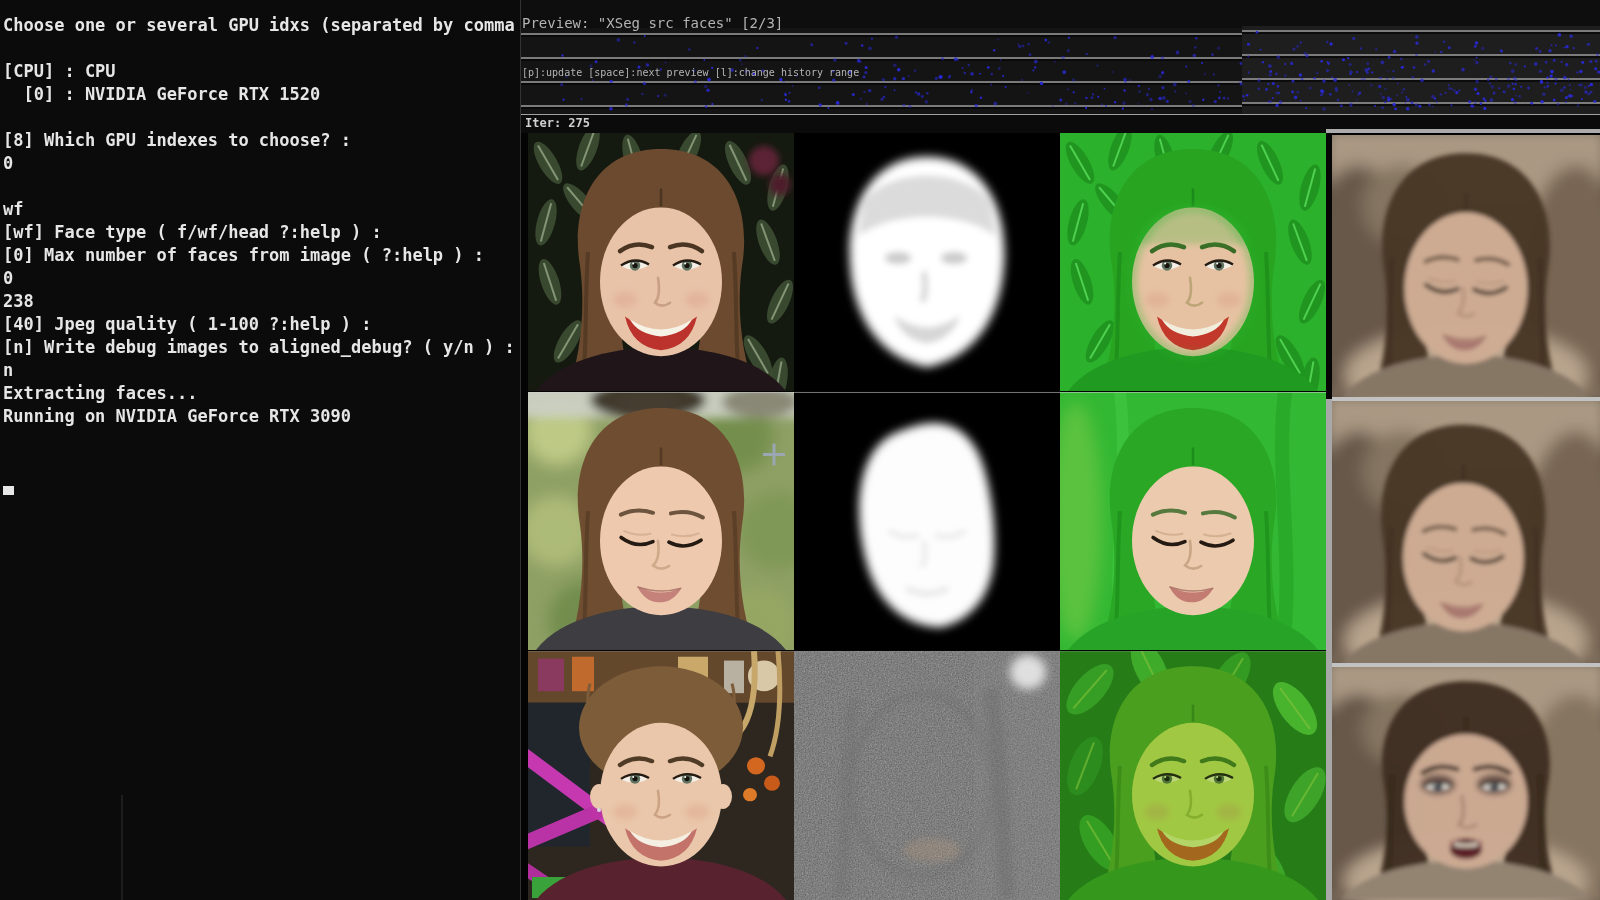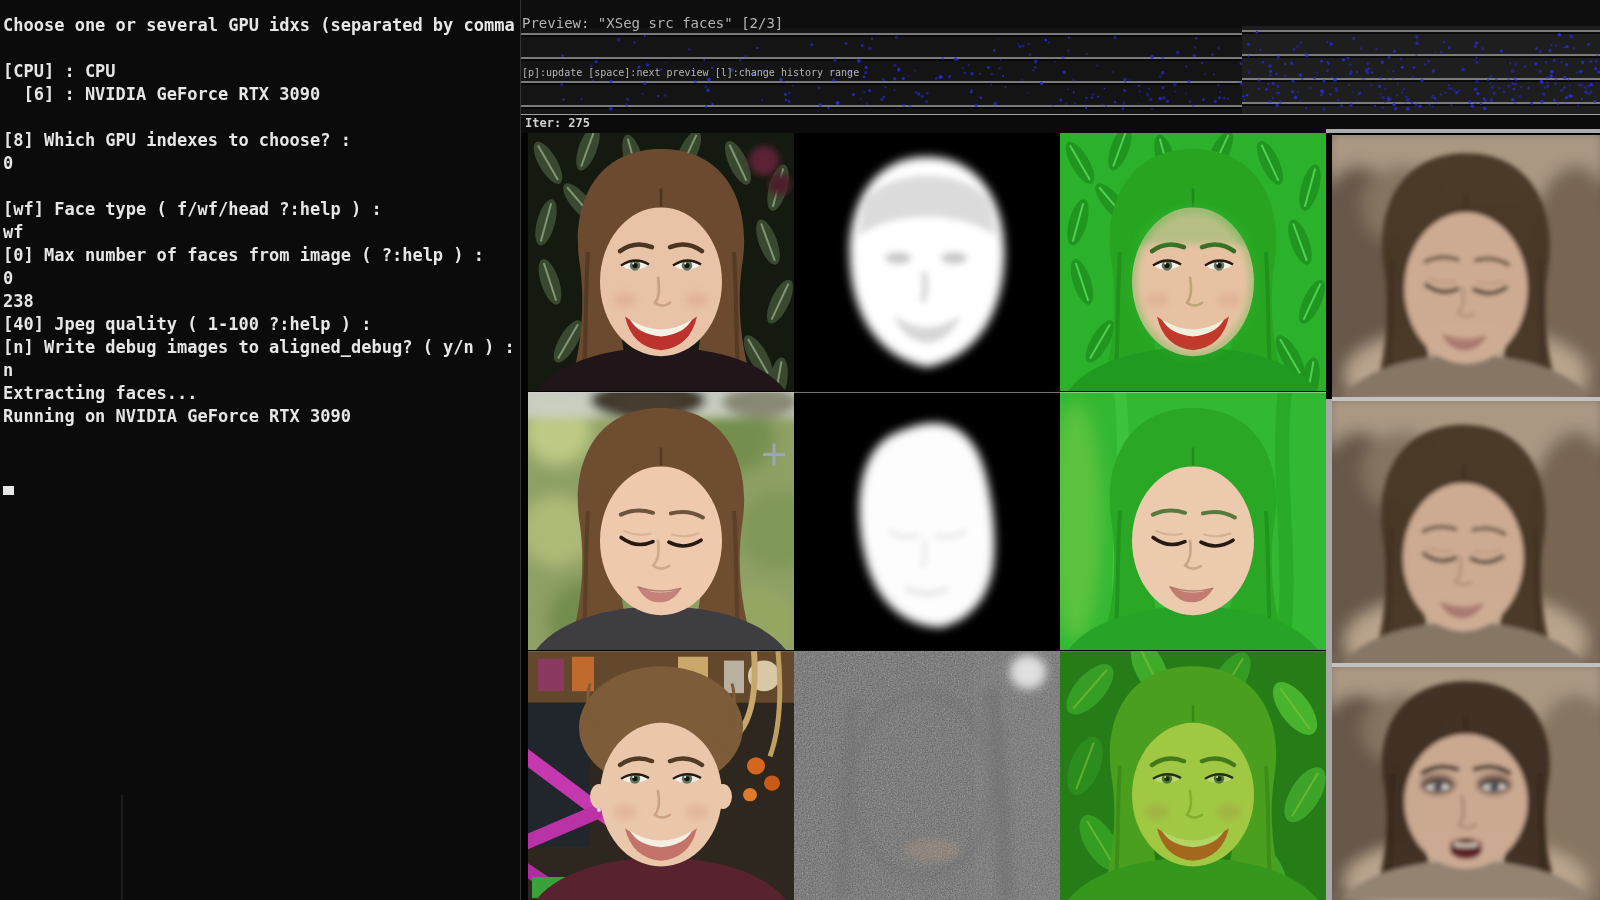--- a/index.html
+++ b/index.html
@@ -30,27 +30,27 @@
 </style>
 </head>
 <body>
 
 <div id="root">
   <div id="terminal">
     <div id="term-lines">
         <div class="tline">Choose one or several GPU idxs (separated by comma</div>
         <div class="tline"></div>
         <div class="tline">[CPU] : CPU</div>
-        <div class="tline">  [6] : NVIDIA GeForce RTX 3090</div>
+        <div class="tline">  [0] : NVIDIA GeForce RTX 1520</div>
         <div class="tline"></div>
         <div class="tline">[8] Which GPU indexes to choose? :</div>
         <div class="tline">0</div>
         <div class="tline"></div>
+        <div class="tline">wf</div>
         <div class="tline">[wf] Face type ( f/wf/head ?:help ) :</div>
-        <div class="tline">wf</div>
         <div class="tline">[0] Max number of faces from image ( ?:help ) :</div>
         <div class="tline">0</div>
         <div class="tline">238</div>
         <div class="tline">[40] Jpeg quality ( 1-100 ?:help ) :</div>
         <div class="tline">[n] Write debug images to aligned_debug? ( y/n ) :</div>
         <div class="tline">n</div>
         <div class="tline">Extracting faces...</div>
         <div class="tline">Running on NVIDIA GeForce RTX 3090</div>
       </div>
     <div id="term-cursor" style="top: 486px;"></div>

